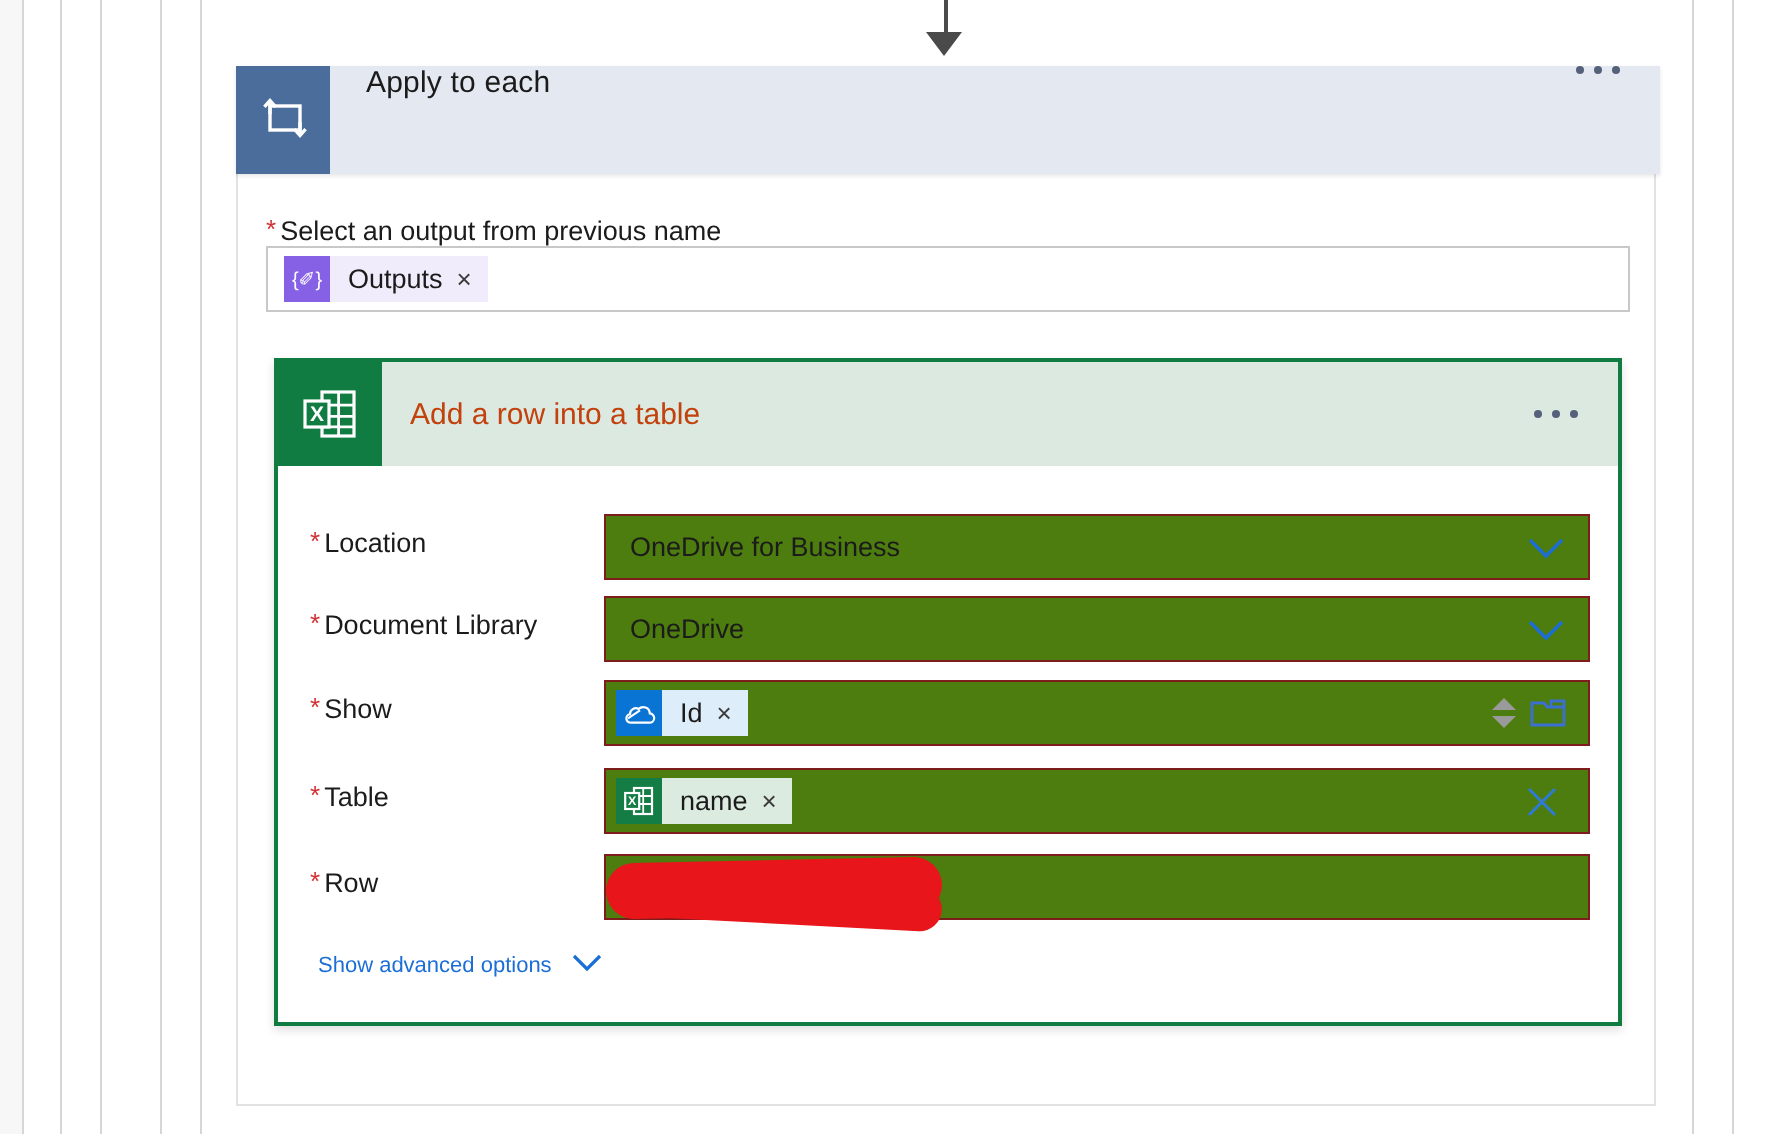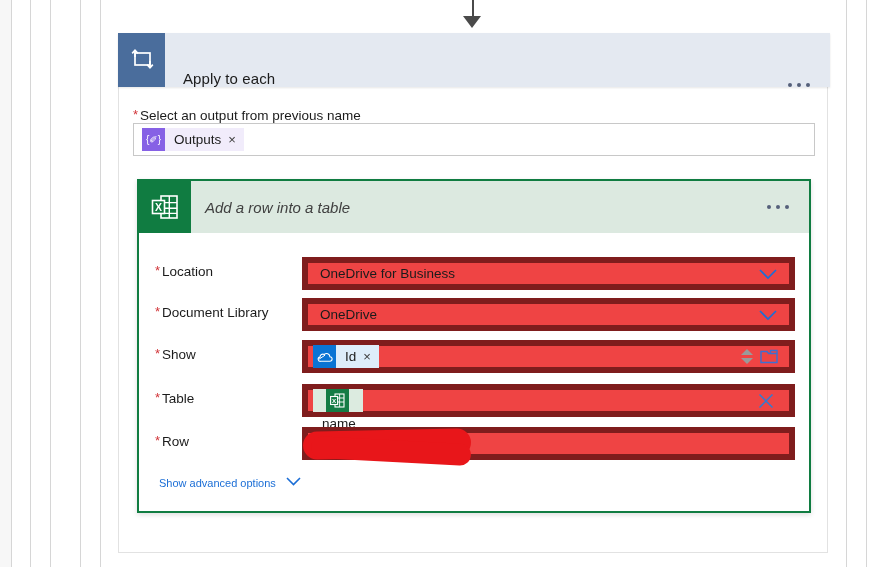--- a/index.html
+++ b/index.html
@@ -25,21 +25,21 @@
   }
 
   
   .loop-card {
     position: absolute; left: 118px; top: 33px; width: 710px; height: 520px;
     background: #ffffff; border: 1px solid #e2e2e2; border-top: none;
     box-sizing: border-box;
   }
   .loop-header {
     position: absolute; left: 118px; top: 33px; width: 712px; height: 54px;
-    background: #e4e9f1; display: flex; align-items: flex-end;
+    background: #e4e9f1; display: flex; align-items: flex-start;
     box-shadow: 0 1px 2px rgba(0,0,0,.10);
   }
   .loop-icon-box {
     width: 47px; height: 54px; background: #4a6d9c;
     display: flex; align-items: center; justify-content: center; flex: 0 0 auto;
   }
   .loop-title {
     margin-left: 18px; font-size: 15px; color: #1b1b1b; letter-spacing: .1px;
   }
   .ellipsis { margin-left: auto; margin-right: 20px; display: flex; gap: 5px; cursor: pointer; }
@@ -62,48 +62,48 @@
   .token { display: inline-flex; align-items: center; height: 23px; font-size: 13.5px; }
   .token .tok-ico {
     width: 23px; height: 23px; display: flex; align-items: center; justify-content: center; flex: 0 0 auto;
   }
   .token .tok-text { padding: 0 7px 0 9px; color: #1b1b1b; line-height: 23px; }
   .token .tok-x { padding-right: 8px; color: #3b3b3b; font-size: 13px; cursor: pointer; line-height: 23px; }
   .token-expr { background: #f1ecfb; }
   .token-expr .tok-ico { background: #8661e5; color: #fff; font-size: 10px; }
   .token-od { background: #deedfa; }
   .token-od .tok-ico { background: #0a74d4; }
-  .token-xl { background: #dcebe0; flex-direction: column; }
+  .token-xl { background: #dcebe0; }
   .token-xl .tok-ico { background: #147c45; }
 
   
   .excel-card {
     position: absolute; left: 137px; top: 179px; width: 674px; height: 334px;
     border: 2px solid #107c41; background: #ffffff; box-sizing: border-box;
     box-shadow: 0 2px 5px rgba(0,0,0,.13);
   }
   .excel-header {
     position: absolute; left: 0; top: 0; right: 0; height: 52px;
     background: #dce9e0; display: flex; align-items: center;
   }
   .excel-icon-box {
     width: 52px; height: 52px; background: #107c41;
     display: flex; align-items: center; justify-content: center; flex: 0 0 auto;
   }
-  .excel-title { margin-left: 14px; font-size: 15px; color: #404040; font-style: italic; }
+  .excel-title { margin-left: 14px; font-size: 15px; color: #c2410c; }
 
   
   .form { position: absolute; left: 0; top: 52px; right: 0; bottom: 0; }
   .row { position: absolute; left: 0; right: 0; height: 33px; }
   .row-label {
     position: absolute; left: 16px; top: 6px; font-size: 13.5px; color: #1b1b1b; white-space: nowrap;
   }
   .field {
     position: absolute; left: 163px; width: 493px; height: 33px;
-    border: 6px solid #7f1d1d; background: #ef4444; box-sizing: border-box;
+    border: 1px solid #7f1d1d; background: #4d7c0f; box-sizing: border-box;
     display: flex; align-items: center;
   }
   .field .fval { padding-left: 12px; font-size: 13.5px; color: #1b1b1b; }
   .field .chev { margin-left: auto; margin-right: 11px; display: flex; align-items: center; cursor: pointer; }
   .field .tokwrap { padding-left: 5px; display: flex; align-items: center; }
 
   .spinner { margin-left: auto; display: flex; flex-direction: column; align-items: center; justify-content: center; gap: 3px; margin-right: 6px; cursor: pointer; }
   .spin-up { width:0;height:0;border-left:6px solid transparent;border-right:6px solid transparent;border-bottom:6px solid #9a9a9a; }
   .spin-dn { width:0;height:0;border-left:6px solid transparent;border-right:6px solid transparent;border-top:6px solid #9a9a9a; }
   .folder-btn { margin-right: 10px; display:flex; align-items:center; cursor: pointer; }

